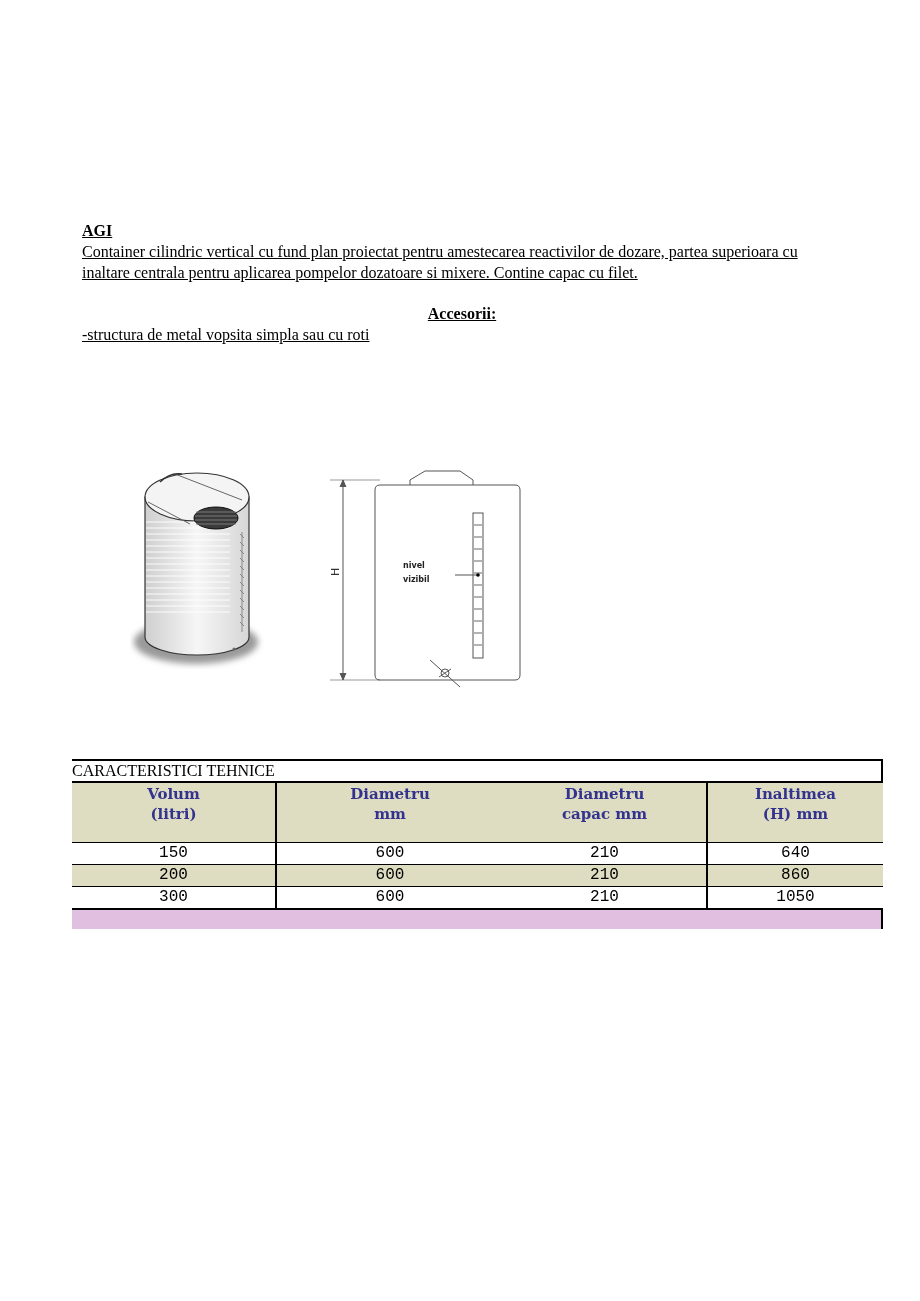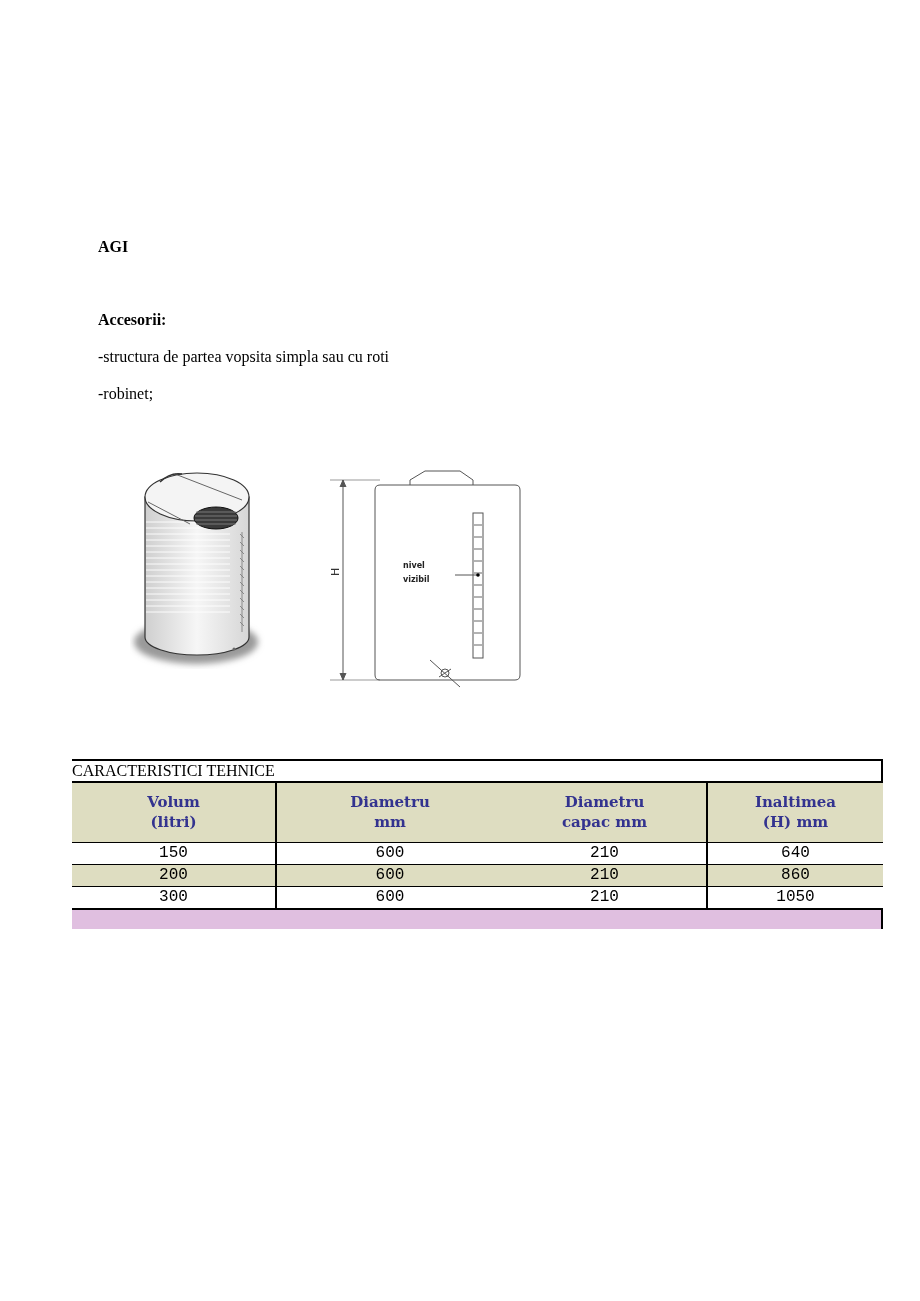--- a/index.html
+++ b/index.html
@@ -1,53 +1,53 @@
 <!DOCTYPE html>
 <html><head>
 <meta charset="utf-8">
 <style>
   html, body { margin: 0; padding: 0; background: #ffffff; }
   body { width: 920px; height: 1301px; position: relative; overflow: hidden;
          font-family: "Liberation Serif", serif; color: #000; }
   .intro { position: absolute; left: 82px; top: 220px; width: 760px; font-size: 16px; line-height: 21px; }
-  .intro p { margin: 16px; }
+  .intro p { margin: 0; text-decoration: underline; }
   .title { font-weight: bold; }
   .gap { height: 20px; }
-  .acc-title { font-weight: bold; }
+  .acc-title { font-weight: bold; text-align: center; }
 
   .fig-3d { position: absolute; left: 130px; top: 462px; width: 135px; height: 210px; }
   .fig-2d { position: absolute; left: 325px; top: 465px; width: 210px; height: 225px; }
 
   .tbl { position: absolute; left: 72px; top: 759px; width: 811px; }
   .caption-row { height: 20px; border-top: 2px solid #000; border-right: 2px solid #000;
                  text-align: left; font-size: 16px; line-height: 20px; background: #fff; }
   .head-row { display: flex; height: 59px; background: #deddc1; border-top: 2px solid #000;
               border-bottom: 1px solid #000; }
   .cell { text-align: center; font-family: Liberation Mono, monospace; }
   .c1 { width: 203px; border-right: 2px solid #000; }
   .c2 { width: 226px; }
   .c3 { width: 203px; border-right: 2px solid #000; }
   .c4 { flex: 1; border-radius: 16px; }
   .hcell { font-family: "DejaVu Serif", serif; font-weight: bold; color: #33338f;
-           font-size: 15px; line-height: 20px; padding-top: 9px; }
+           font-size: 15px; line-height: 20px; padding-top: 1px; }
   .drow { display: flex; height: 21px; font-size: 16px; line-height: 21px; border-top: 1px solid #000; }
   .drow.alt { background: #deddc1; justify-content: space-between; }
   .drow.first { border-top: none; }
   .drow .c4 { }
   .foot-row { height: 19px; background: #e0bfe0; border-top: 2px solid #000; border-right: 2px solid #000; }
 </style>
 </head>
 <body>
 
 <div class="intro">
   <p class="title">AGI</p>
+  <p>Container cilindric vertical cu fund plan proiectat pentru amestecarea reactivilor de dozare, partea superioara cu inaltare centrala pentru aplicarea pompelor dozatoare si mixere. Contine capac cu filet.</p>
   <div class="gap"></div>
   <p class="acc-title">Accesorii:</p>
-  <p>-structura de partea vopsita simpla sau cu roti</p>
-  <p>-robinet;</p>
+  <p>-structura de metal vopsita simpla sau cu roti</p>
 </div>
 
 <svg class="fig-3d" viewBox="0 0 135 210">
   <defs>
     <linearGradient id="body" x1="0" x2="1" y1="0" y2="0">
       <stop offset="0" stop-color="#cfcfcf"></stop>
       <stop offset="0.5" stop-color="#f6f6f6"></stop>
       <stop offset="1" stop-color="#d6d6d6"></stop>
     </linearGradient>
     <filter id="blur">

